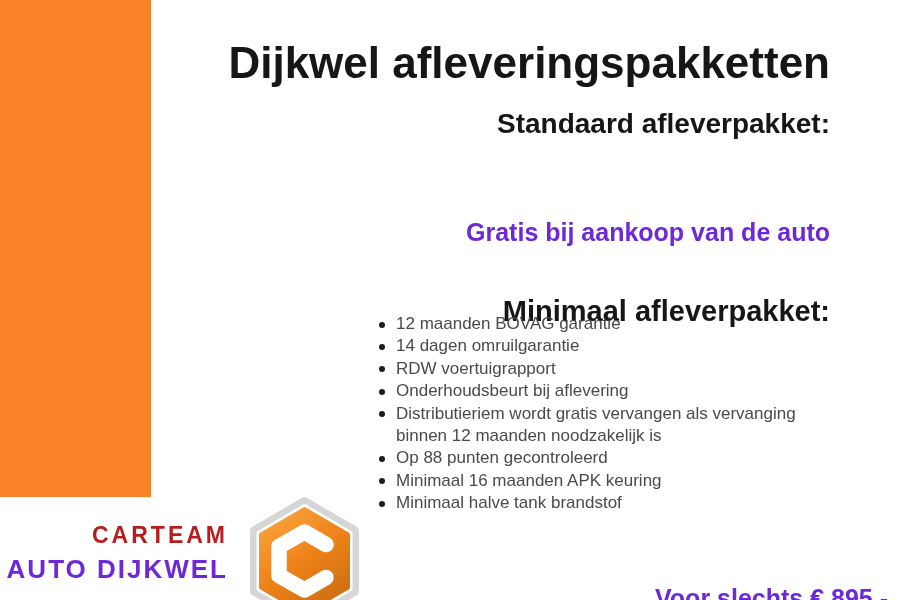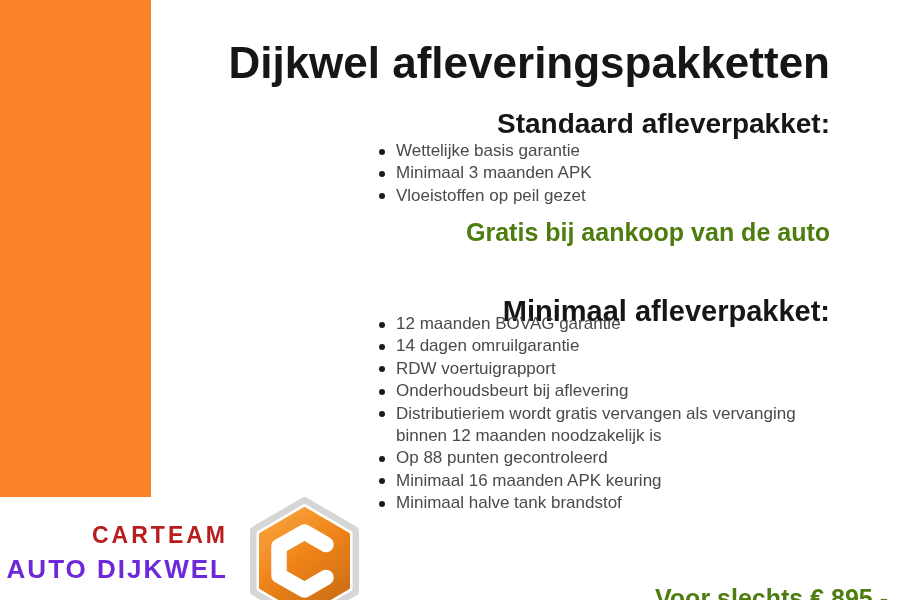--- a/index.html
+++ b/index.html
@@ -34,21 +34,21 @@
 
   .sub-heading {
     font-weight: bold;
     color: #161616;
   }
   .standard-heading { top: 84px; font-size: 28px; line-height: 1.2; }
   .premium-heading  { top: 270px; font-size: 29px; line-height: 1.2; }
 
   .gratis, .price {
     font-weight: bold;
-    color: #4d7c0f;
+    color: #6d28d9;
     font-size: 25px;
     line-height: 1.2;
   }
   .gratis { top: 217px; }
   .price  { position: absolute; top: 583px; right: 14px; white-space: nowrap; }
 
   .bullets {
     position: absolute;
     left: 377px;
     width: 475px;
@@ -93,31 +93,20 @@
 <body>
 
 <div class="canvas">
 
   <div class="orange-bar"></div>
 
   <h1 class="col title">Dijkwel afleveringspakketten</h1>
 
   <h2 class="col sub-heading standard-heading">Standaard afleverpakket:</h2>
 
-  <ul class="bullets standard">
-    <li>
-      <span>Wettelijke basis garantie</span>
-    </li>
-    <li>
-      <span>Minimaal 3 maanden APK</span>
-    </li>
-    <li>
-      <span>Vloeistoffen op peil gezet</span>
-    </li>
-  </ul>
 
   <div class="col gratis">Gratis bij aankoop van de auto</div>
 
   <h2 class="col sub-heading premium-heading">Minimaal afleverpakket:</h2>
 
   <ul class="bullets premium">
     <li>
       <span>12 maanden BOVAG garantie</span>
     </li>
     <li>

